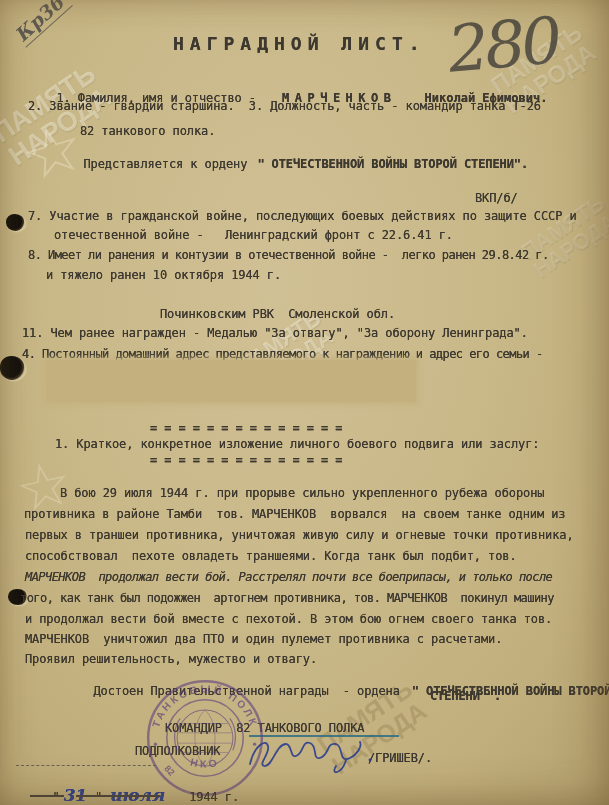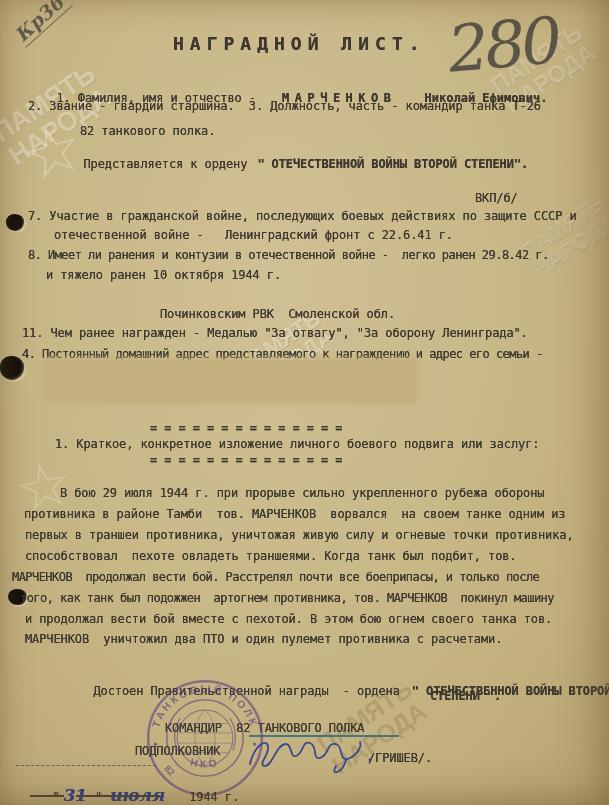--- a/index.html
+++ b/index.html
@@ -108,24 +108,25 @@
   <div class="redact"></div>
 
   <div class="ln b" style="left:150px;top:421px;">= = = = = = = = = = = = = =</div>
   <div class="ln" style="left:55px;top:437px;">1. Краткое, конкретное изложение личного боевого подвига или заслуг:</div>
   <div class="ln b" style="left:150px;top:453px;">= = = = = = = = = = = = = =</div>
 
   <div class="ln" style="left:60px;top:486px;">В бою 29 июля 1944 г. при прорыве сильно укрепленного рубежа обороны</div>
   <div class="ln" style="left:24px;top:507px;">противника в районе Тамби  тов. МАРЧЕНКОВ  ворвался  на своем танке одним из</div>
   <div class="ln" style="left:25px;top:549px;">способствовал  пехоте овладеть траншеями. Когда танк был подбит, тов.</div>
   <div class="ln" style="left:25px;top:528px;">первых в траншеи противника, уничтожая живую силу и огневые точки противника,</div>
-  <div class="ln tight" style="left:12px;top:570px;">МАРЧЕНКОВ  продолжал вести бой. Расстрелял почти все боеприпасы, и только после</div>
+  <div class="ln tight" style="left:25px;top:570px;font-style:italic;">МАРЧЕНКОВ  продолжал вести бой. Расстрелял почти все боеприпасы, и только после</div>
   <div class="ln tight" style="left:20px;top:591px;">того, как танк был подожжен  артогнем противника, тов. МАРЧЕНКОВ  покинул машину</div>
   <div class="ln" style="left:25px;top:612px;">и продолжал вести бой вместе с пехотой. В этом бою огнем своего танка тов.</div>
   <div class="ln" style="left:25px;top:632px;">МАРЧЕНКОВ  уничтожил два ПТО и один пулемет противника с расчетами.</div>
+  <div class="ln" style="left:25px;top:652px;">Проявил решительность, мужество и отвагу.</div>
 
   <div class="ln" style="left:65px;top:670px;">
     <span>Достоен Правительственной награды  - ордена</span><span class="b" style="margin-left:12px;">" ОТЕЧЕСТВЕННОЙ ВОЙНЫ ВТОРОЙ</span>
   </div>
   <div class="ln b" style="left:430px;top:689px;">СТЕПЕНИ ".</div>
 
   <div class="ln" style="left:165px;top:721px;">КОМАНДИР  82 ТАНКОВОГО ПОЛКА</div>
   <div class="blue-underline" style="left:249px;top:735px;width:150px;"></div>
   <div class="ln" style="left:135px;top:744px;">ПОДПОЛКОВНИК</div>
   <div class="ln" style="left:368px;top:751px;">/ГРИШЕВ/.</div>

